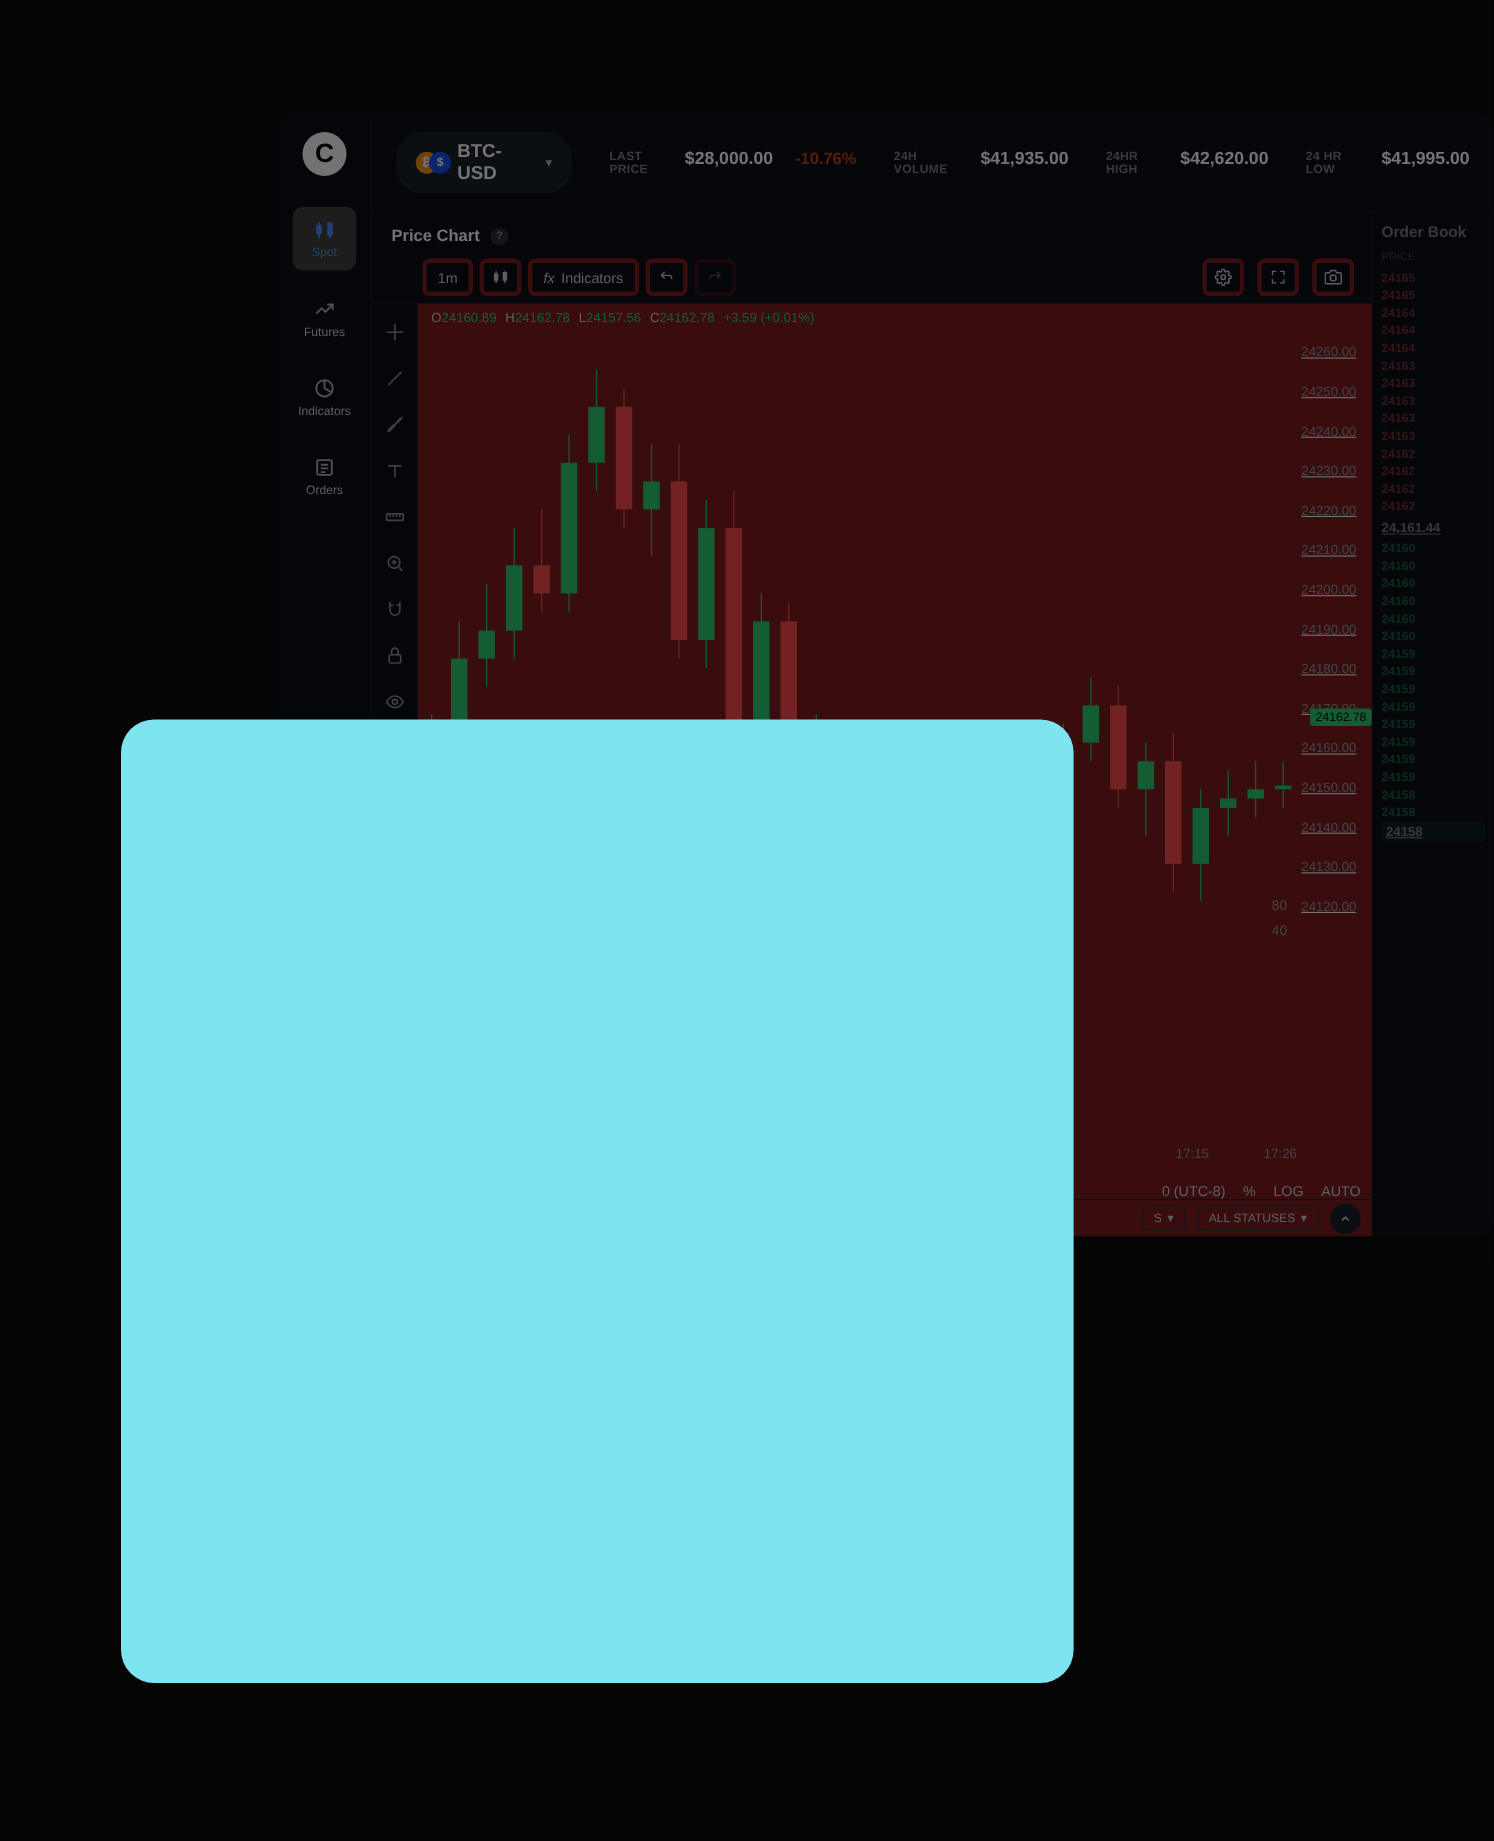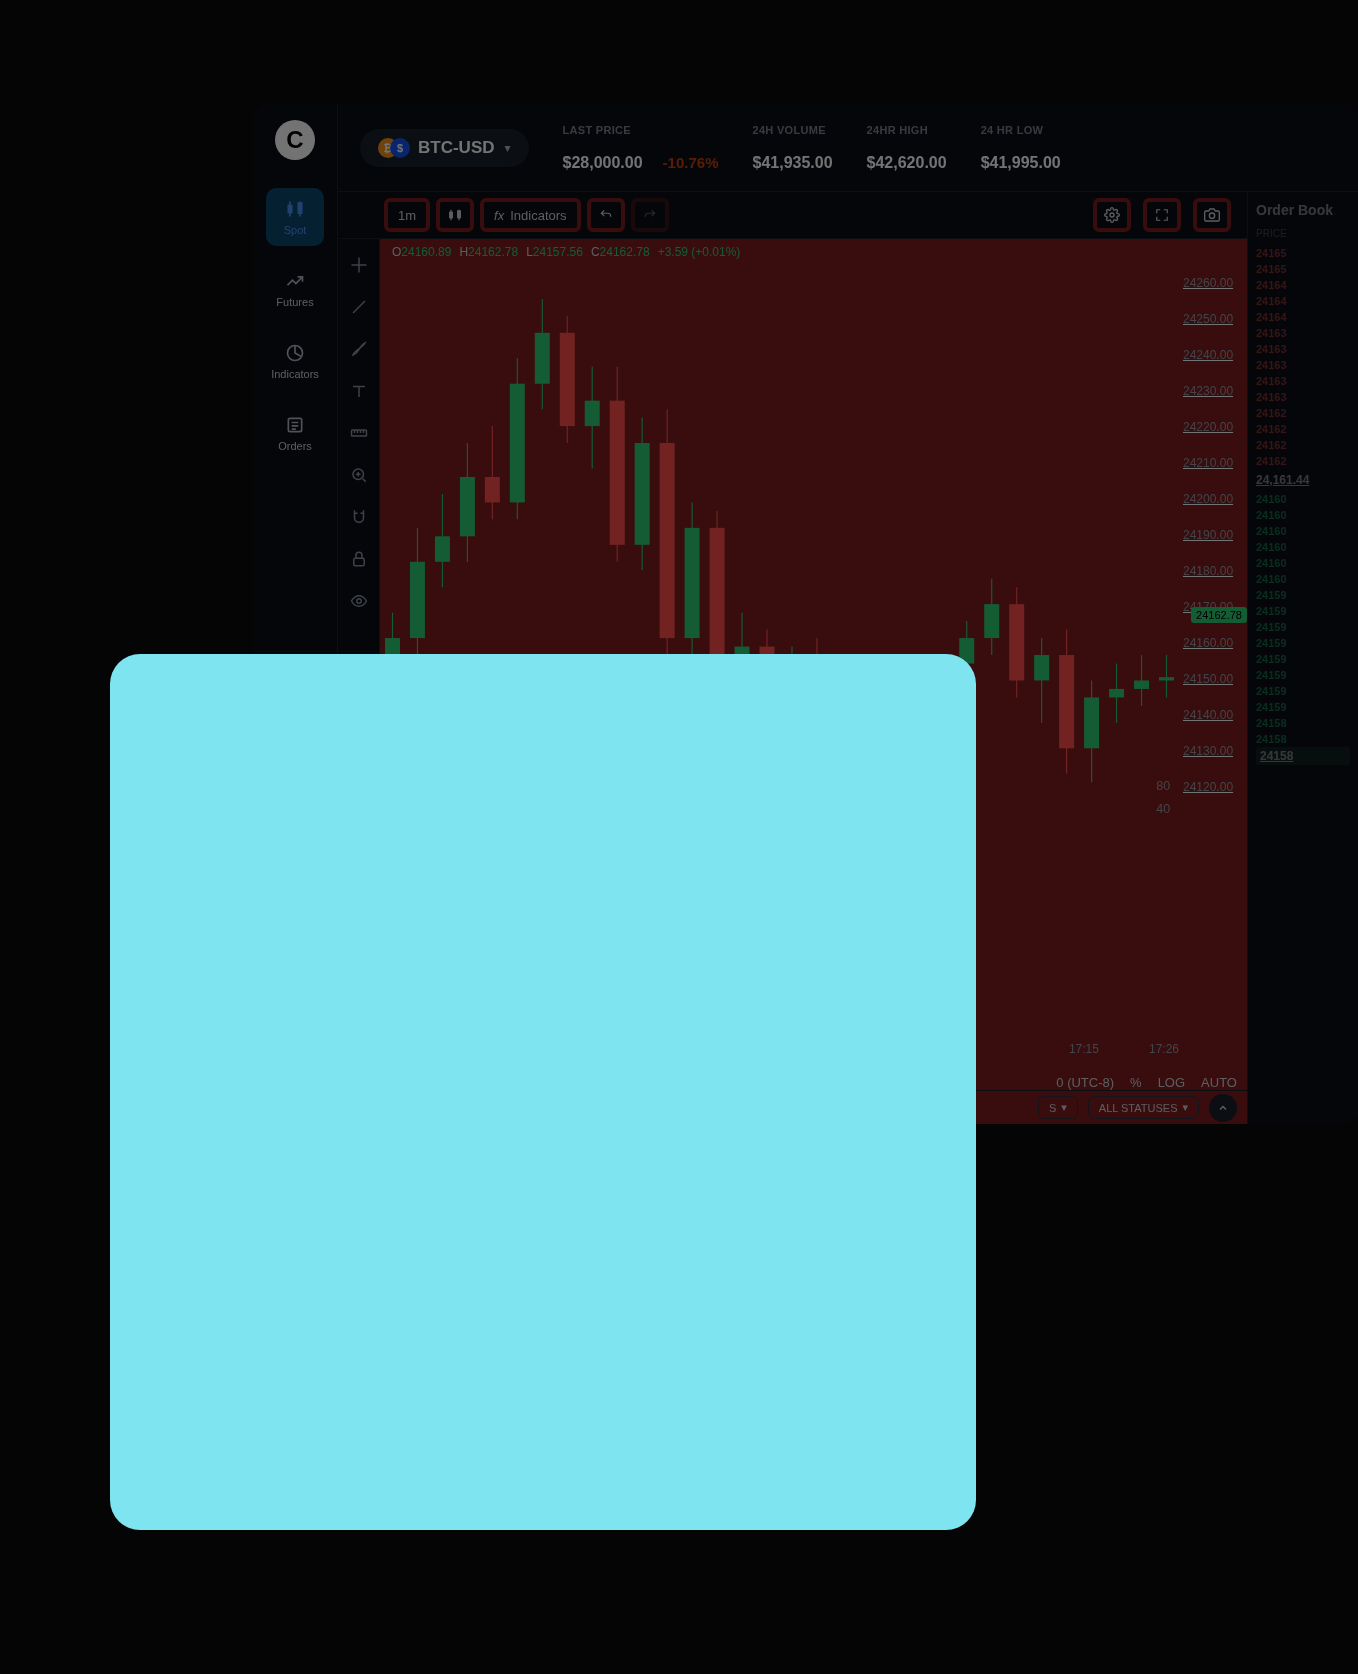--- a/index.html
+++ b/index.html
@@ -39,21 +39,21 @@
   background: #fff;
   display: flex; align-items: center; justify-content: center;
   font-weight: 800; color: #000; font-size: 24px;
 }
 .rail-item {
   display: flex; flex-direction: column; align-items: center;
   gap: 4px; cursor: pointer;
   width: 58px; padding: 10px 0;
   border-radius: 10px;
 }
-.rail-item.active { background: #0c4a6e; }
+.rail-item.active { background: #404040; }
 .rail-item .ri-label { font-size: 11px; color: #cbd0d8; }
 .rail-item.active .ri-label { color: #4a90ff; }
 .rail-icon { width: 22px; height: 22px; display:flex;align-items:center;justify-content:center;}
 .rail-icon svg { stroke: #aeb4bf; }
 .rail-item.active .rail-icon svg { stroke: #4a90ff; }
 
 .main-area {
   flex: 1;
   display: flex;
   flex-direction: column;
@@ -78,21 +78,21 @@
   width: 20px; height: 20px; border-radius: 50%;
   position: absolute; top: 1px;
   display:flex;align-items:center;justify-content:center;
   font-size:11px;font-weight:700;
 }
 .coin-duo .c1 { left: 0; background: #f7931a; color:#fff; }
 .coin-duo .c2 { left: 12px; background: #1652f0; color:#fff; }
 .pair-pill .pair-text { font-weight: 700; font-size: 17px; }
 .pair-pill .chev { font-size: 12px; color:#aeb4bf; }
 
-.stat { display: flex; flex-direction: column; gap: 18px; }
+.stat { display: flex; gap: 18px; }
 .stat .label { font-size: 11px; color: #7b828e; font-weight: 600; letter-spacing: .3px; }
 .stat .value { font-size: 16px; font-weight: 600; color: #fff; }
 .stat .neg { color: #c2410c; margin-left: 20px; font-size: 15px; }
 
 .content-row { flex: 1; display: flex; }
 .chart-pane {
   flex: 1;
   border-right: 1px solid #1a1f2a;
   display: flex; flex-direction: column;
 }
@@ -294,20 +294,24 @@
             <div class="label">24 HR LOW</div>
             <div class="value">$41,995.00</div>
           </div>
         </div>
     </div>
 
     <div class="content-row">
 
       <div class="chart-pane">
 
+        <div class="chart-header">
+          <span>Price Chart</span>
+          <span class="help-dot">?</span>
+        </div>
 
         <div class="chart-toolbar">
           <div class="tb-group" style="margin-left:46px;">
             <button class="tb-btn">1m</button>
             <button class="tb-btn sq">
               <svg width="16" height="16" viewBox="0 0 24 24" fill="none" stroke="#cbd0d8" stroke-width="2">
                   <path d="M6 4v16M18 4v16M4 8h4v8H4zM16 6h4v10h-4z"></path>
                 </svg>
             </button>
             <button class="tb-btn">

